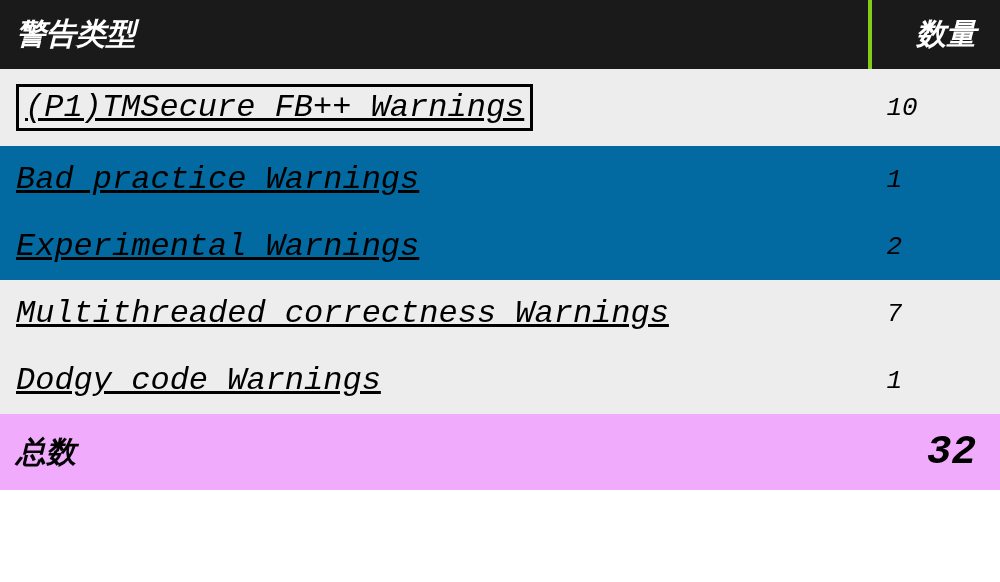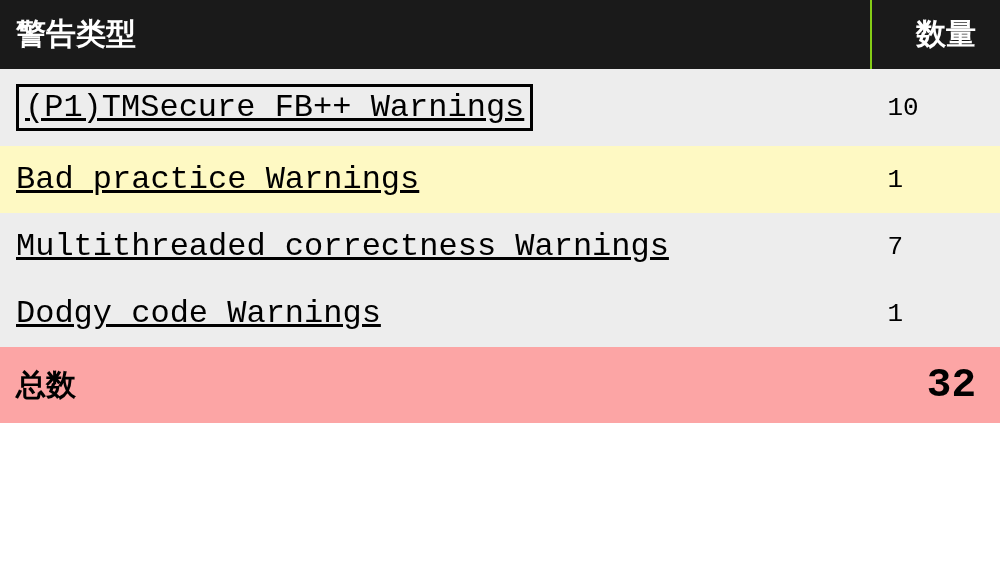--- a/index.html
+++ b/index.html
@@ -1,18 +1,19 @@
 <!DOCTYPE html>
 <html><head>
   <meta charset="utf-8">
   <style>
     * {
       margin: 0;
       padding: 0;
       box-sizing: border-box;
+      font-style: italic;
     }
     body {
       font-family: "SimSun", "Courier New", monospace;
       background: #ffffff;
       width: 1000px;
     }
     .table {
       width: 100%;
       border-collapse: collapse;
     }
@@ -24,24 +25,24 @@
       padding: 14px 16px;
       font-size: 30px;
       font-weight: bold;
       text-align: left;
     }
     .header-cell-right {
       padding: 14px 24px 14px 16px;
       font-size: 30px;
       font-weight: bold;
       text-align: right;
-      border-left: 2px solid #84cc16;
+      border-left: 4px solid #84cc16;
     }
     .data-row {
-      background: #fef9c3;
+      background: #0369a1;
     }
     .data-row.shaded {
       background: #ededed;
     }
     .data-cell {
       padding: 15px 16px;
       font-size: 32px;
       font-family: "Courier New", monospace;
     }
     .data-cell-right {
@@ -53,21 +54,21 @@
       text-decoration: underline;
       color: #000000;
       cursor: pointer;
     }
     .link.selected {
       border: 3px solid #000000;
       padding: 2px 6px;
       display: inline-block;
     }
     .footer-row {
-      background: #fca5a5;
+      background: #f0abfc;
     }
     .footer-cell {
       padding: 15px 16px;
       font-size: 30px;
       font-weight: bold;
       font-family: "SimSun", sans-serif;
     }
     .footer-cell-right {
       padding: 15px 24px 15px 16px;
       font-size: 41px;
@@ -91,20 +92,26 @@
         <span class="link selected">(P1)TMSecure FB++ Warnings</span>
       </td>
       <td class="data-cell-right">10</td>
     </tr>
     <tr class="data-row">
       <td class="data-cell">
         <span class="link">Bad practice Warnings</span>
       </td>
       <td class="data-cell-right">1</td>
     </tr>
+    <tr class="data-row">
+      <td class="data-cell">
+        <span class="link">Experimental Warnings</span>
+      </td>
+      <td class="data-cell-right">2</td>
+    </tr>
     <tr class="data-row shaded">
       <td class="data-cell">
         <span class="link">Multithreaded correctness Warnings</span>
       </td>
       <td class="data-cell-right">7</td>
     </tr>
     <tr class="data-row shaded">
       <td class="data-cell">
         <span class="link">Dodgy code Warnings</span>
       </td>

